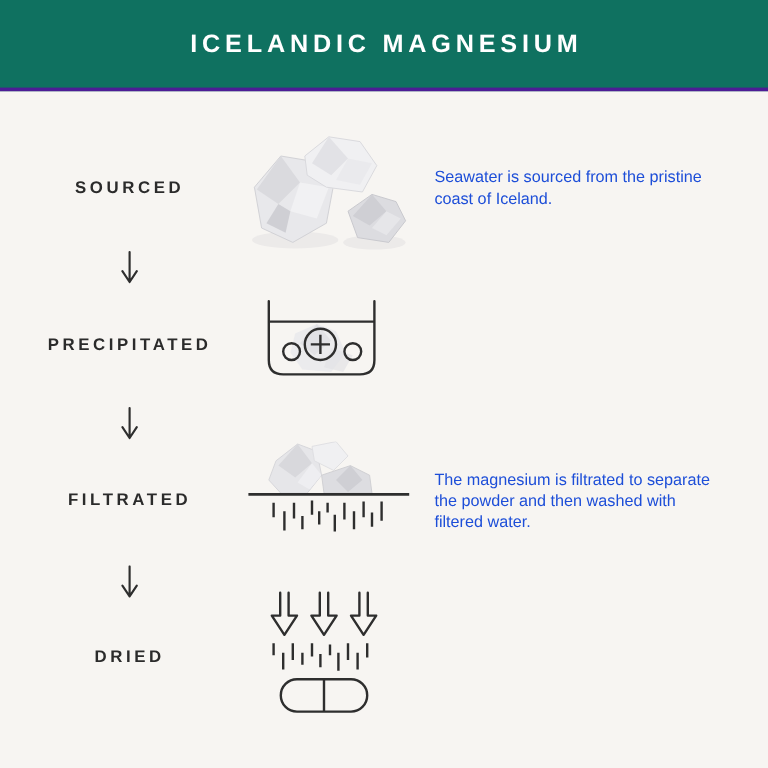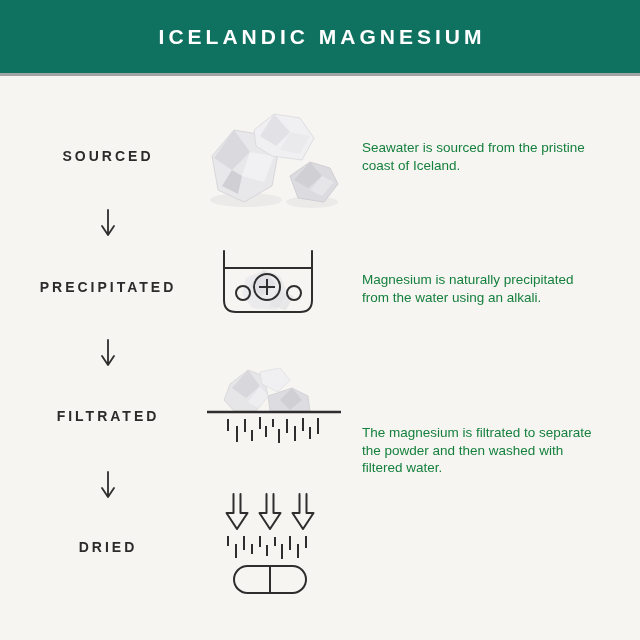--- a/index.html
+++ b/index.html
@@ -3,45 +3,45 @@
 <meta charset="utf-8">
 <style>
   html,body { margin:0; padding:0; }
   .canvas {
     position:relative; width:640px; height:640px;
     background:#f7f5f2; overflow:hidden;
     font-family:"Liberation Sans", sans-serif;
   }
   .header {
     position:absolute; top:0; left:0; width:640px; height:76px;
-    background:#0f7160; border-bottom:3px solid #a3a3a3;
+    background:#0f7160; border-bottom:3px solid #4c1d95;
     display:flex; align-items:center; justify-content:center;
     box-sizing:border-box;
   }
   .title {
     color:#ffffff; font-size:21px; font-weight:700;
     letter-spacing:4px; padding-left:4px; white-space:nowrap;
   }
   .step-label {
     position:absolute; left:-2px; width:220px; text-align:center;
     font-size:14px; font-weight:700; letter-spacing:3px; color:#2b2b2b;
     white-space:nowrap;
   }
   .lbl-1 { top:148px; }
   .lbl-2 { top:279px; }
   .lbl-3 { top:408px; }
   .lbl-4 { top:539px; }
   .desc {
     position:absolute; left:362px; width:268px;
-    font-size:13.5px; line-height:17.5px; color:#15803d;
+    font-size:13.5px; line-height:17.5px; color:#1d4ed8;
     white-space:pre-line;
   }
   .desc-1 { top:139px; }
   .desc-2 { top:271px; }
-  .desc-3 { top:391px;margin-top:33px; }
+  .desc-3 { top:391px; }
   .desc-4 { top:531px; }
   .icon { position:absolute; }
   .icon-1 { left:198px; top:112px; }
   .icon-2 { left:218px; top:250px; }
   .icon-3 { left:206px; top:368px; }
   .icon-4 { left:220px; top:492px; }
   .flow-arrow { position:absolute; left:100px; }
   .fa-1 { top:209px; }
   .fa-2 { top:339px; }
   .fa-3 { top:471px; }
@@ -90,22 +90,20 @@
       <polygon points="58,40 76,46 68,60 52,56" fill="#e2e2e6" opacity="0.7"></polygon>
       <path d="M6 1 V50 Q6 62 18 62 H82 Q94 62 94 50 V1" fill="none" stroke="#2e2e2e" stroke-width="2" stroke-linecap="round"></path>
       <line x1="6" y1="18" x2="94" y2="18" stroke="#2e2e2e" stroke-width="2"></line>
       <circle cx="25" cy="43" r="7" fill="none" stroke="#2e2e2e" stroke-width="2"></circle>
       <circle cx="49" cy="37" r="13" fill="none" stroke="#2e2e2e" stroke-width="2"></circle>
       <line x1="41" y1="37" x2="57" y2="37" stroke="#2e2e2e" stroke-width="2"></line>
       <line x1="49" y1="29" x2="49" y2="45" stroke="#2e2e2e" stroke-width="2"></line>
       <circle cx="76" cy="43" r="7" fill="none" stroke="#2e2e2e" stroke-width="2"></circle>
     </svg>
   </div>
-  <div class="desc desc-2">Magnesium is naturally precipitated
-from the water using an alkali.</div>
 
   <div class="flow-arrow fa-2">
     <svg width="16" height="29" viewBox="0 0 16 29">
       <path d="M8 1 V24 M2 17 L8 26 L14 17" fill="none" stroke="#2e2e2e" stroke-width="1.8" stroke-linecap="round" stroke-linejoin="round"></path>
     </svg>
   </div>
 
   <div class="step-label lbl-3">FILTRATED</div>
   <div class="icon icon-3">
     <svg width="136" height="90" viewBox="0 0 136 90">

